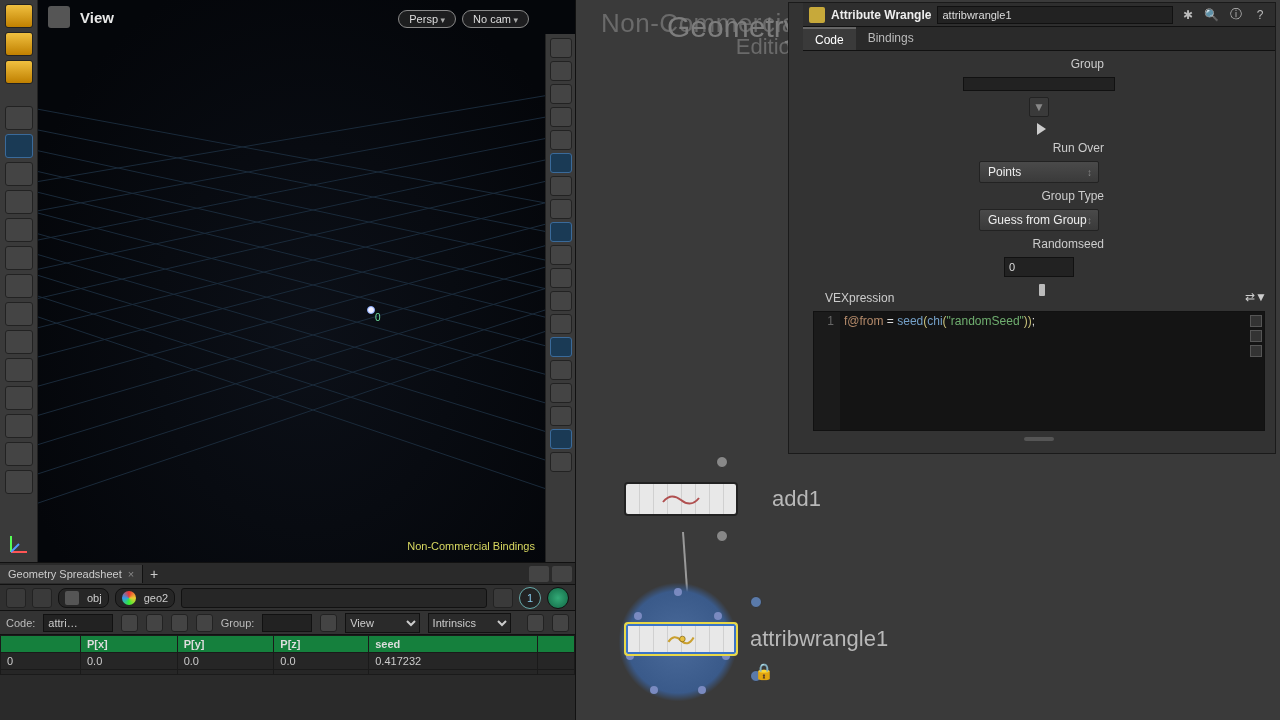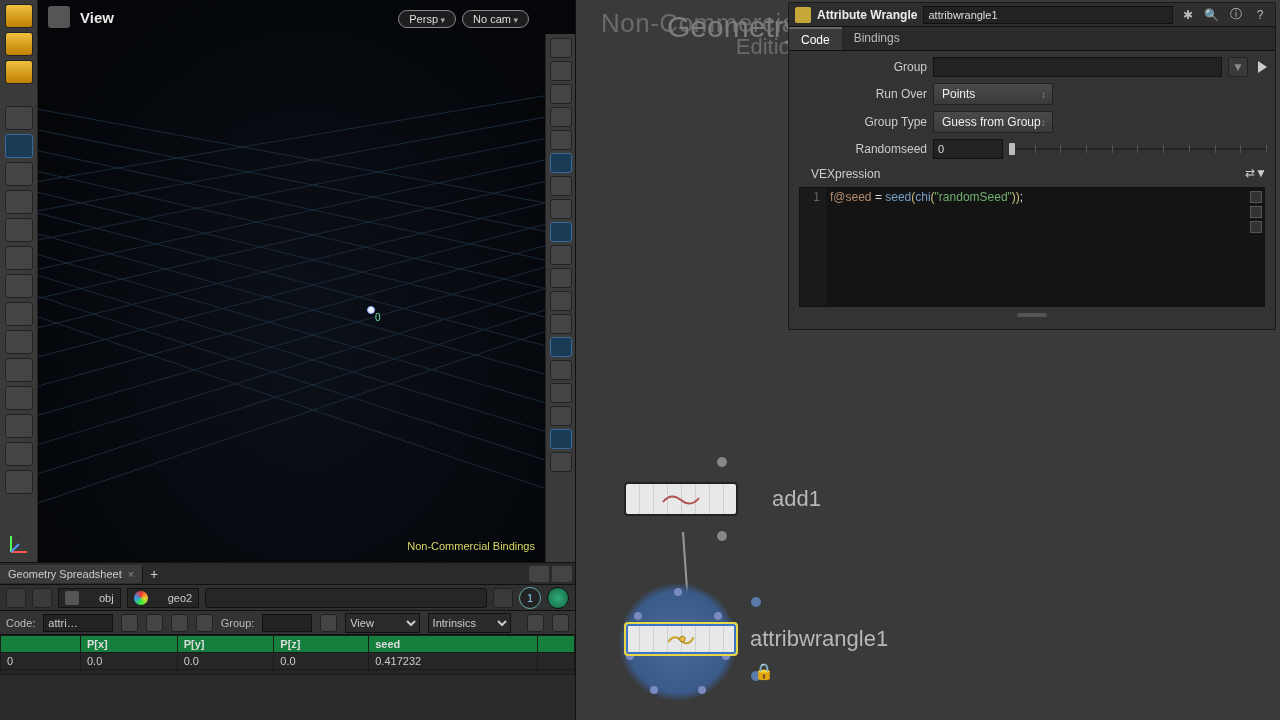--- a/index.html
+++ b/index.html
@@ -39,21 +39,21 @@
   .spreadsheet { height: 158px; background:#333; border-top:1px solid #111; display:flex; flex-direction:column; }
   .ss-tabs { height:22px; background:#2a2a2a; display:flex; align-items:center; border-bottom:1px solid #111; }
   .ss-tab { padding:3px 8px; background:#3a3a3a; border-right:1px solid #111; font-size:11px; display:flex; align-items:center; gap:6px;}
   .ss-tab .x { color:#888; cursor:pointer; }
   .ss-add { width:22px; text-align:center; color:#ccc; cursor:pointer; font-size:14px; }
   .ss-tabs .spacer { flex:1; }
   .ss-tabs .end { width:20px; height:16px; background:#444; margin-right:3px; border-radius:2px; }
 
   .ss-path { height:26px; background:#303030; display:flex; align-items:center; gap:6px; padding:0 6px; border-bottom:1px solid #111;}
   .path-btn { width:20px; height:20px; background:#3a3a3a; border:1px solid #222; border-radius:3px; }
-  .path-chip { display:flex; align-items:center; gap:20px; background:#262626; border:1px solid #111; border-radius:0; padding:2px 6px; font-size:11px;}
+  .path-chip { display:flex; align-items:center; gap:8px; background:#262626; border:1px solid #111; border-radius:8px; padding:2px 6px; font-size:11px;}
   .path-chip .ic { width:14px; height:14px; background:#555; border-radius:2px; }
   .path-chip.geo .ic { background: conic-gradient(#e33,#ec3,#3e3,#39e,#e33); border-radius:50%; }
   .ss-path .grow { flex:1; background:#262626; height:20px; border:1px solid #111; border-radius:3px; }
   .circ1 { width:22px; height:22px; border-radius:50%; background:#222; border:1px solid #6aa; color:#8ce; display:flex; align-items:center; justify-content:center; font-size:11px; }
   .circ2 { width:22px; height:22px; border-radius:50%; background:radial-gradient(#3a7,#164); border:1px solid #111; }
 
   .ss-filter { height:24px; background:#333; display:flex; align-items:center; gap:8px; padding:0 6px; border-bottom:1px solid #111; font-size:11px;}
   .ss-filter .lab { color:#bbb; }
   .ss-filter input { background:#222; border:1px solid #111; color:#ccc; height:18px; padding:0 4px; font-size:11px; width:70px;}
   .ss-filter .mini { width:18px; height:18px; background:#444; border:1px solid #222; border-radius:3px; }
@@ -67,33 +67,33 @@
   table.ss th:first-child, table.ss td:first-child { width:80px; }
 
   
   .right { flex:1; position:relative; background:#3a3a3a; }
 
   .nce { position:absolute; left:25px; top:10px; color:#6a6a6a; font-size:26px; font-weight:400; text-align:right; line-height:1; pointer-events:none;}
   .nce .l1 { letter-spacing:.5px; }
   .nce .l2 { font-size:22px; }
   .nce .geo { position:absolute; color:#7d7d7d; font-size:30px; font-weight:500; left:66px; top:2px; }
 
-  .params { position:absolute; top:2px; right:4px; width:488px; background:#333; border:1px solid #1a1a1a; }
+  .params { position:absolute; top:2px; right:4px; width:488px; background:#333; border:1px solid #1a1a1a;padding-left:14px; }
   .p-head { height:24px; display:flex; align-items:center; gap:6px; padding:0 6px; background:#2e2e2e; border-bottom:1px solid #111;}
   .p-head .ic { width:16px; height:16px; background:#c7a93a; border-radius:2px; }
   .p-head .title { font-weight:600; color:#eee; }
   .p-head input { flex:1; background:#222; border:1px solid #111; color:#ddd; height:18px; padding:0 4px; font-size:11px;}
   .p-head .hbtn { width:18px; height:18px; color:#bbb; display:flex; align-items:center; justify-content:center; cursor:pointer; }
 
   .p-tabs { display:flex; background:#2a2a2a; height:24px; border-bottom:1px solid #111;}
   .p-tab { padding:4px 12px; font-size:12px; color:#bbb; cursor:pointer;}
   .p-tab.active { background:#3a3a3a; color:#fff; border-top:2px solid #666; }
 
   .p-body { padding:6px 8px 10px 8px; display:flex; flex-direction:column; gap:6px; }
-  .prow { display:flex; align-items:center; gap:6px; }
+  .prow { display:flex; align-items:center; gap:6px;flex-direction:column; }
   .prow .plab { width:130px; text-align:right; color:#ccc; font-size:12px;}
   .prow input[type=text] { background:#222; border:1px solid #111; color:#ddd; height:20px; padding:0 4px; font-size:11px; }
   .prow .sel { background:linear-gradient(#4a4a4a,#3a3a3a); border:1px solid #222; height:22px; display:flex; align-items:center; padding:0 8px; width:120px; font-size:12px; color:#eee; border-radius:2px; position:relative;}
   .prow .sel::after { content:"\2195"; position:absolute; right:6px; color:#888; font-size:10px;}
   .prow .play { width:0;height:0; border-left:9px solid #ccc; border-top:6px solid transparent; border-bottom:6px solid transparent; margin-left:4px; cursor:pointer;}
   .prow .grow { flex:1; }
   .prow .dd { width:20px; height:20px; background:#3a3a3a; border:1px solid #222; border-radius:2px; text-align:center; line-height:18px; color:#888; }
 
   .slider { flex:1; height:14px; position:relative; }
   .slider .track { position:absolute; left:0; right:0; top:6px; height:2px; background:#222; }
@@ -376,21 +376,21 @@
           </div>
         </div>
         <div style="display:flex; align-items:center;">
           <div class="vex-label">VEXpression</div>
           <div style="flex:1"></div>
           <div class="dd">⇄</div>
           <div class="dd">▼</div>
         </div>
         <div class="code-wrap">
           <div class="gutter">1</div>
-          <div class="code"><span class="attr">f@seed</span><span class="eq"> = </span><span class="func">seed</span><span class="paren">(</span><span class="func">chi</span><span class="paren">(</span><span class="str">"randomSeed"</span><span class="paren">)</span><span class="paren">)</span><span>;</span></div>
+          <div class="code"><span class="attr">f@from</span><span class="eq"> = </span><span class="func">seed</span><span class="paren">(</span><span class="func">chi</span><span class="paren">(</span><span class="str">"randomSeed"</span><span class="paren">)</span><span class="paren">)</span><span>;</span></div>
           <div class="code-tools">
             <div class="cb"></div>
             <div class="cb"></div>
             <div class="cb"></div>
           </div>
         </div>
         <div style="height:6px; display:flex; justify-content:center;">
             <div style="width:30px;height:4px;background:#555;border-radius:2px;"></div>
           </div>
       </div>

